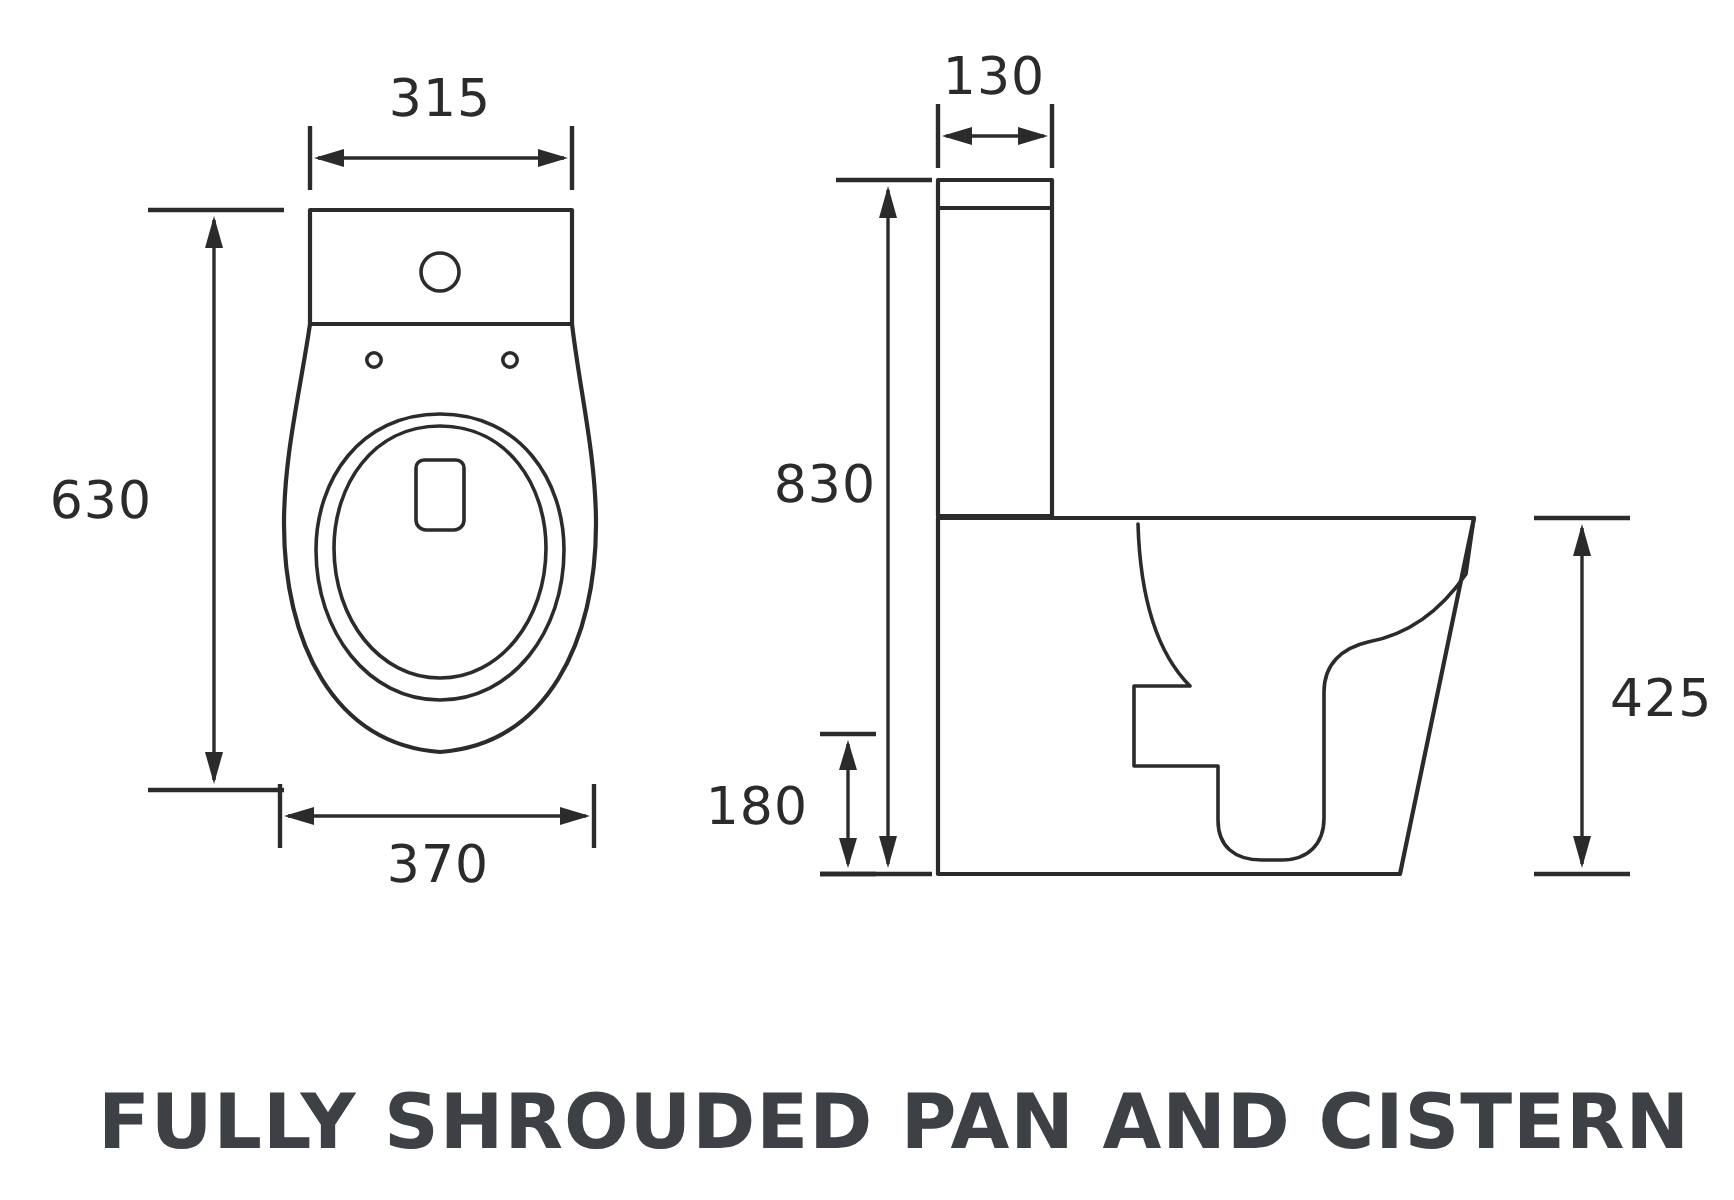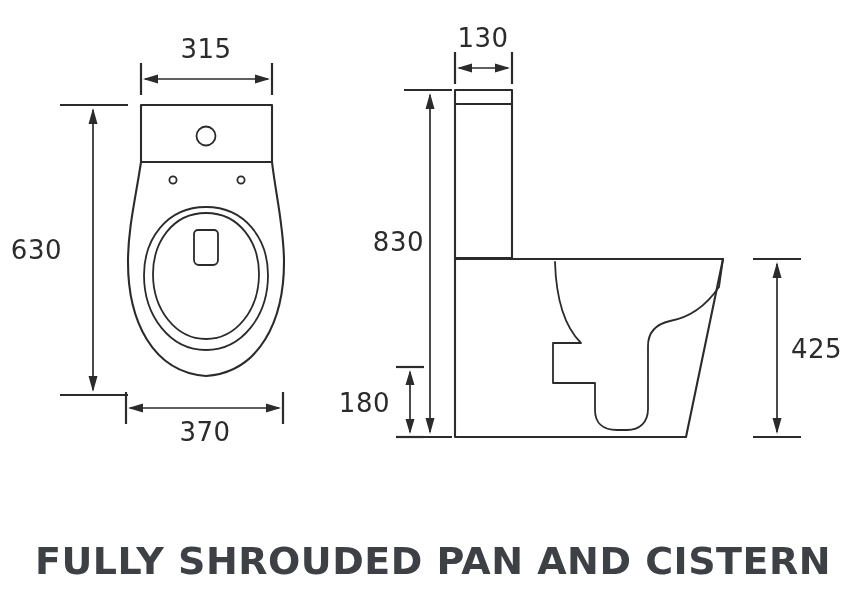--- a/index.html
+++ b/index.html
@@ -10,21 +10,21 @@
   }
   body {
     width: 867px;
     height: 600px;
     font-family: "Liberation Sans", sans-serif;
     overflow: hidden;
     position: relative;
   }
   #drawing-root {
     position: absolute;
-    left: 0;
+    left: 14px;
     top: 0;
     width: 793px;
     height: 600px;
   }
   svg#tech-drawing {
     display: block;
     width: 867px;
     height: 600px;
   }
   .dim-text {

